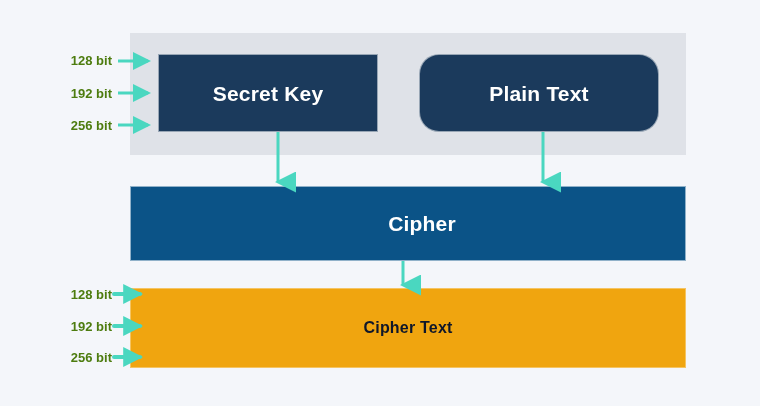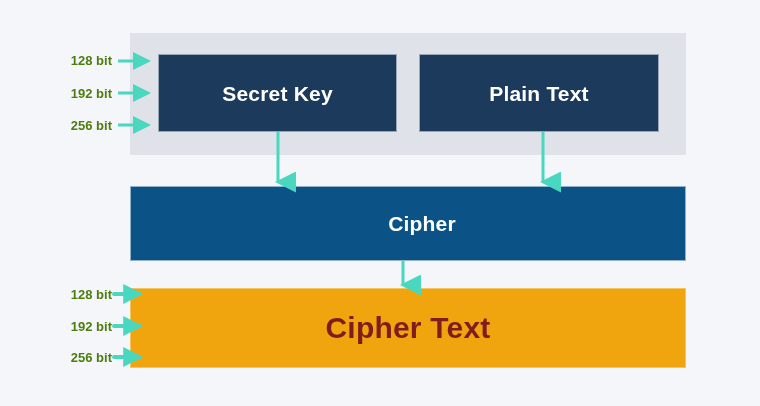--- a/index.html
+++ b/index.html
@@ -40,30 +40,31 @@
   }
   .box .box-label {
     font-weight: bold;
     letter-spacing: 0.2px;
     line-height: 1;
   }
 
   .box-secret-key {
     left: 158px;
     top: 54px;
-    width: 239px;
+    width: 220px;
     height: 78px;
     background: #1b3a5c;
   }
   .box-plain-text {
     left: 419px;
     top: 54px;
     width: 240px;
     height: 78px;
     background: #1b3a5c;
+    border-radius: 20px;
   }
   .box-secret-key .box-label,
   .box-plain-text .box-label {
     color: #ffffff;
     font-size: 21px;
   }
 
   .box-cipher {
     left: 130px;
     top: 186px;
@@ -79,22 +80,22 @@
 
   .box-cipher-text {
     left: 130px;
     top: 288px;
     width: 556px;
     height: 80px;
     background: #f0a50f;
     border-color: rgba(255,255,255,0.35);
   }
   .box-cipher-text .box-label {
-    color: #7f1d1d;
-    font-size: 30px;
+    color: #0f172a;
+    font-size: 16px;
   }
 
   
   .bit-label {
     position: absolute;
     font-size: 13px;
     font-weight: bold;
     color: #4d7c0f;
     white-space: nowrap;
     text-align: right;

